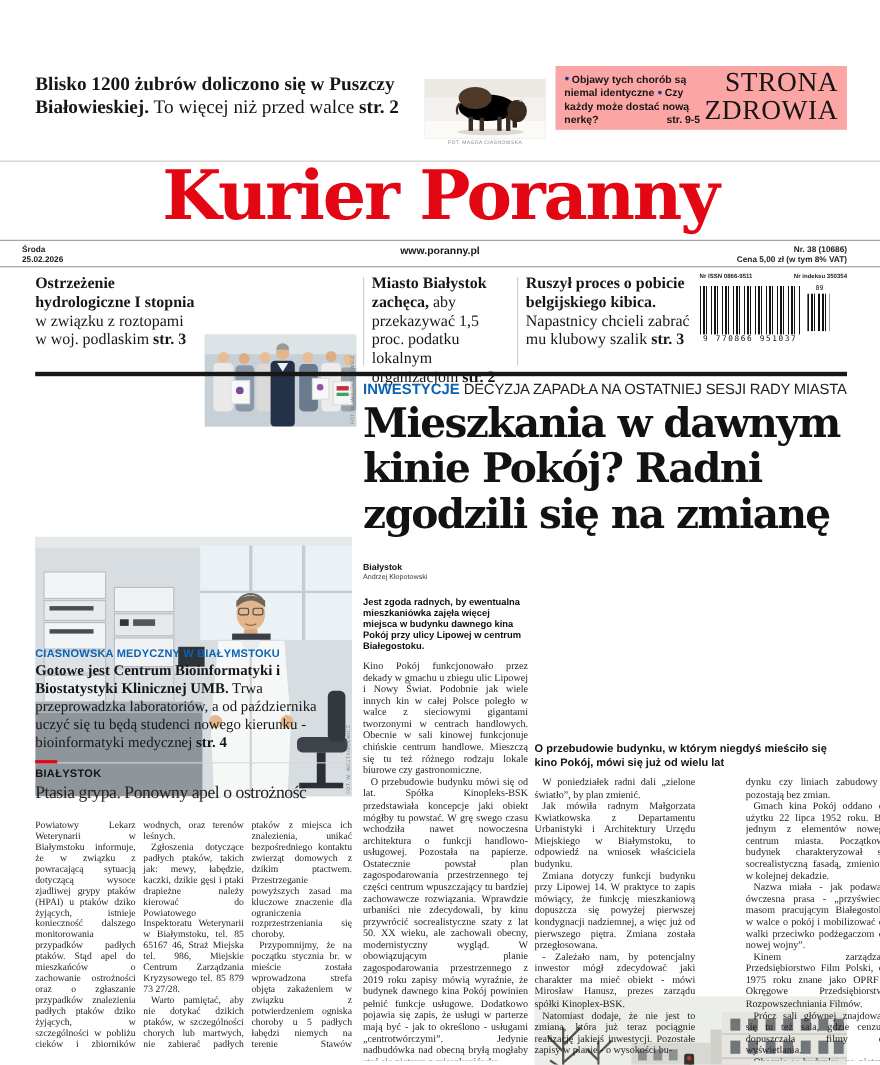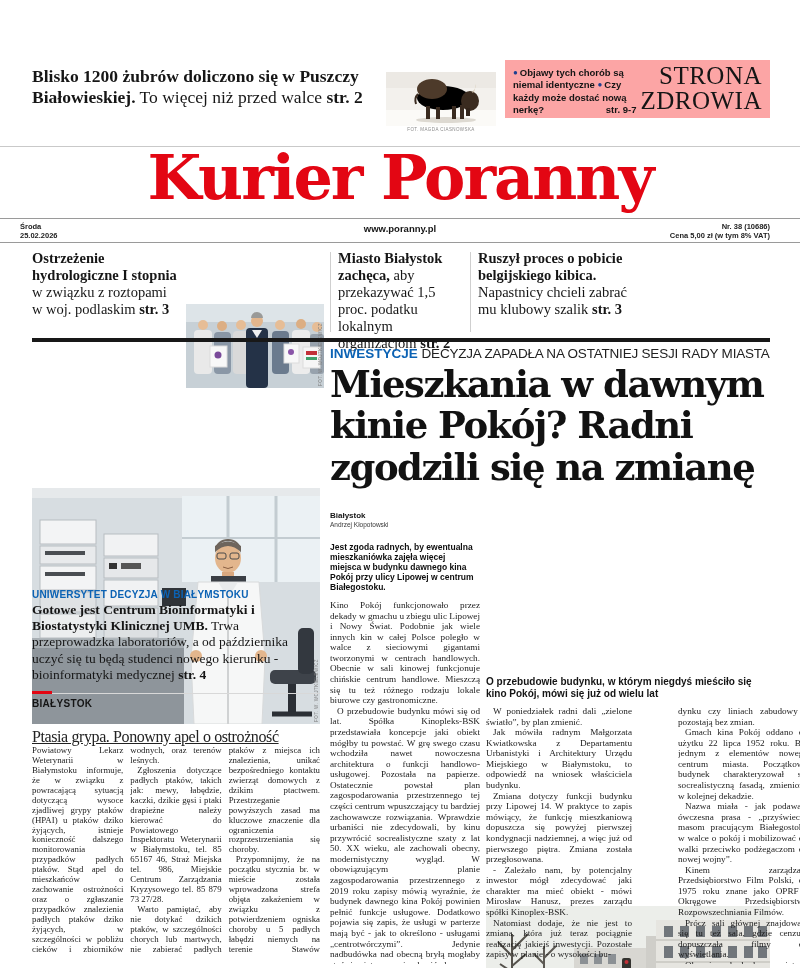--- a/index.html
+++ b/index.html
@@ -64,22 +64,22 @@
   
   #lab-photo{left:32px;top:350px;width:288px;height:236px;}
   #umb-kicker{left:32px;top:590px;width:288px;font:bold 10px/1 "Liberation Sans",sans-serif;
     color:#0b62b4;letter-spacing:.2px;}
   #umb-text{left:32px;top:602px;width:288px;font-size:13.5px;line-height:1.2;color:#161616;}
 
   
   #bf-rule{left:32px;top:693px;width:288px;border-top:1px solid #d8d8d8;}
   #bf-red{left:32px;top:691px;width:20px;height:3px;background:#e30613;}
   #bf-section{left:32px;top:699px;font:bold 10px/1 "Liberation Sans",sans-serif;color:#141414;letter-spacing:.3px;}
-  #bf-headline{left:32px;top:728px;width:292px;font-size:16px;line-height:1.1;
-    letter-spacing:-.4px;color:#222;white-space:nowrap;text-decoration:underline;}
+  #bf-headline{left:32px;top:712px;width:292px;font-size:16px;line-height:1.1;
+    letter-spacing:-.4px;color:#222;white-space:nowrap;}
   #bf-cols{left:32px;top:746px;width:288px;height:216px;column-count:3;column-gap:7px;
     font-size:8.8px;line-height:1.13;text-align:justify;overflow:hidden;color:#1c1c1c;}
   #bf-cols p{margin:0;} #bf-cols p + p{text-indent:7px;}
 
   
   #ma-kicker{left:330px;top:347px;width:446px;font:bold 13.5px/1 "Liberation Sans",sans-serif;color:#0b62b4;white-space:nowrap;}
   #ma-kicker .rest{font-weight:normal;color:#222;letter-spacing:-.2px;}
   #ma-headline{left:330px;top:364px;width:446px;
     font-family:"DejaVu Serif","Liberation Serif",serif;font-weight:bold;
     font-size:37px;line-height:1.12;letter-spacing:-1.5px;color:#121212;}
@@ -126,21 +126,21 @@
       <rect x="74" y="33" width="4" height="14" fill="#3a2b20"></rect>
       <path d="M32 22 q-4 4 -2 10" stroke="#3a2b20" stroke-width="2" fill="none"></path>
     </svg>
   </div>
   <div class="abs" id="bison-credit">FOT. MAGDA CIASNOWSKA</div>
 
   <div class="abs" id="healthbox">
     <div id="hb-text">
       <span class="hdot">●</span><span>Objawy tych chorób są niemal identyczne</span>
       <span class="hdot">●</span><span>Czy każdy może dostać nową nerkę?</span>
-      <span class="hb-ref">str. 9-7</span>
+      <span class="hb-ref">str. 9-5</span>
     </div>
     <div id="hb-title">
       <div>STRONA</div>
       <div>ZDROWIA</div>
     </div>
   </div>
 
   <div class="abs" id="rule-top"></div>
 
   <div class="abs" id="masthead">Kurier Poranny</div>
@@ -203,20 +203,36 @@
   </div>
 
   <div class="abs vrule" id="vr2"></div>
 
   <div class="abs brief" id="brief3">
     <span class="b">Ruszył proces o pobicie belgijskiego kibica.</span>
     <span>Napastnicy chcieli zabrać mu klubowy szalik</span>
     <span class="b">str. 3</span>
   </div>
 
+  <div class="abs" id="barcode-block">
+    <div class="bc-labels">
+      <span>Nr ISSN 0866-9511</span>
+      <span>Nr indeksu 350354</span>
+    </div>
+    <div class="bc-row">
+      <div class="bc-main">
+        <div class="bc-bars"></div>
+        <div class="bc-digits">9 770866 951037</div>
+      </div>
+      <div class="bc-addon">
+        <div class="bc-addon-num">09</div>
+        <div class="bc-bars addon"></div>
+      </div>
+    </div>
+  </div>
 
   <div class="abs" id="blackbar"></div>
 
   <div class="abs photo-frame" id="lab-photo">
     <svg viewBox="0 0 288 236" preserveAspectRatio="none">
       <rect x="0" y="0" width="288" height="236" fill="#d7dde1"></rect>
       <rect x="0" y="0" width="288" height="10" fill="#e6e9eb"></rect>
       <rect x="150" y="8" width="138" height="86" fill="#ebf1f4"></rect>
       <line x1="196" y1="8" x2="196" y2="94" stroke="#c3ccd1" stroke-width="3"></line>
       <line x1="244" y1="8" x2="244" y2="94" stroke="#c3ccd1" stroke-width="3"></line>
@@ -251,21 +267,21 @@
       <circle cx="164" cy="168" r="6" fill="#e3b68d"></circle>
       <circle cx="229" cy="168" r="6" fill="#e3b68d"></circle>
       <rect x="238" y="182" width="46" height="14" rx="5" fill="#3e434a"></rect>
       <rect x="266" y="140" width="16" height="46" rx="5" fill="#33383f"></rect>
       <rect x="256" y="196" width="8" height="30" fill="#2b2f35"></rect>
       <path d="M240 226 h40" stroke="#2b2f35" stroke-width="5"></path>
     </svg>
     <span class="vcred">FOT. W. WOJTKIELEWICZ</span>
   </div>
 
-  <div class="abs sans" id="umb-kicker">UNIWERSYTET DECYZJA W BIAŁYMSTOKU</div>
+  <div class="abs sans" id="umb-kicker">CIASNOWSKA MEDYCZNY W BIAŁYMSTOKU</div>
   <div class="abs" id="umb-text">
     <span class="b">Gotowe jest Centrum Bioinformatyki i Biostatystyki Klinicznej UMB.</span>
     <span>Trwa przeprowadzka laboratoriów, a od października uczyć się tu będą studenci nowego kierunku - bioinformatyki medycznej</span>
     <span class="b">str. 4</span>
   </div>
 
   <div class="abs" id="bf-rule"></div>
   <div class="abs" id="bf-red"></div>
   <div class="abs" id="bf-section">BIAŁYSTOK</div>
   <div class="abs" id="bf-headline">Ptasia grypa. Ponowny apel o ostrożność</div>

